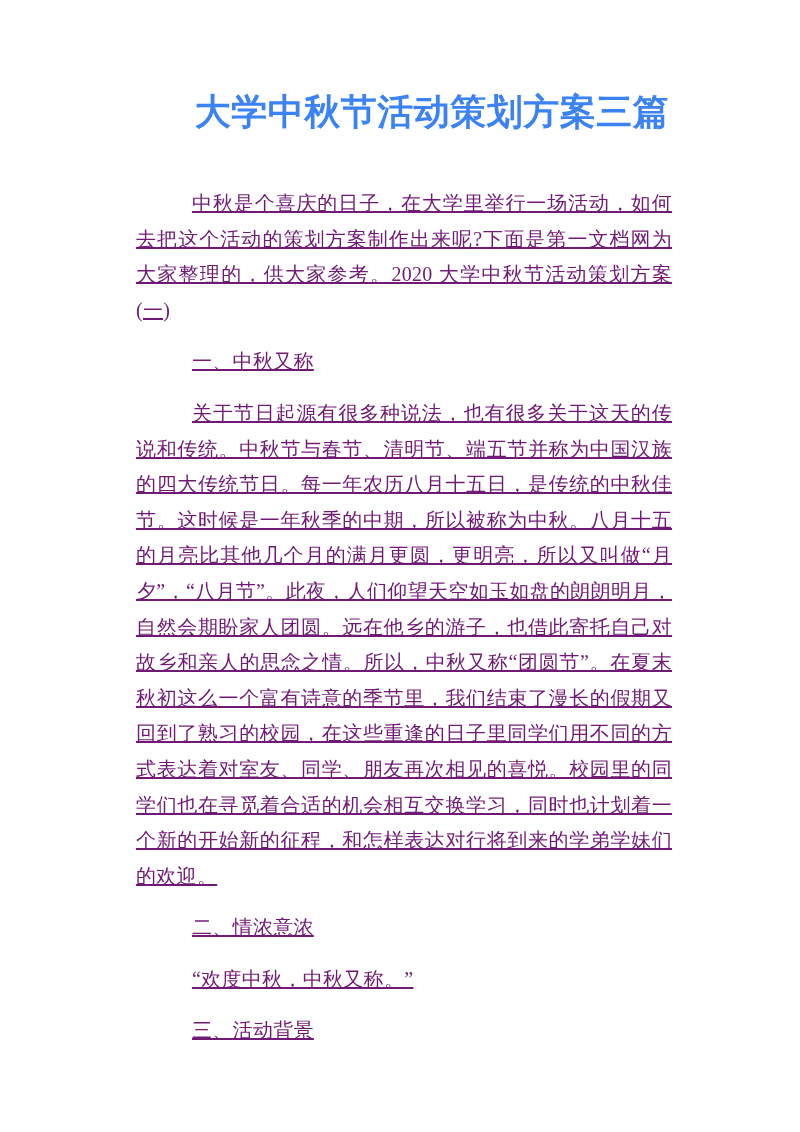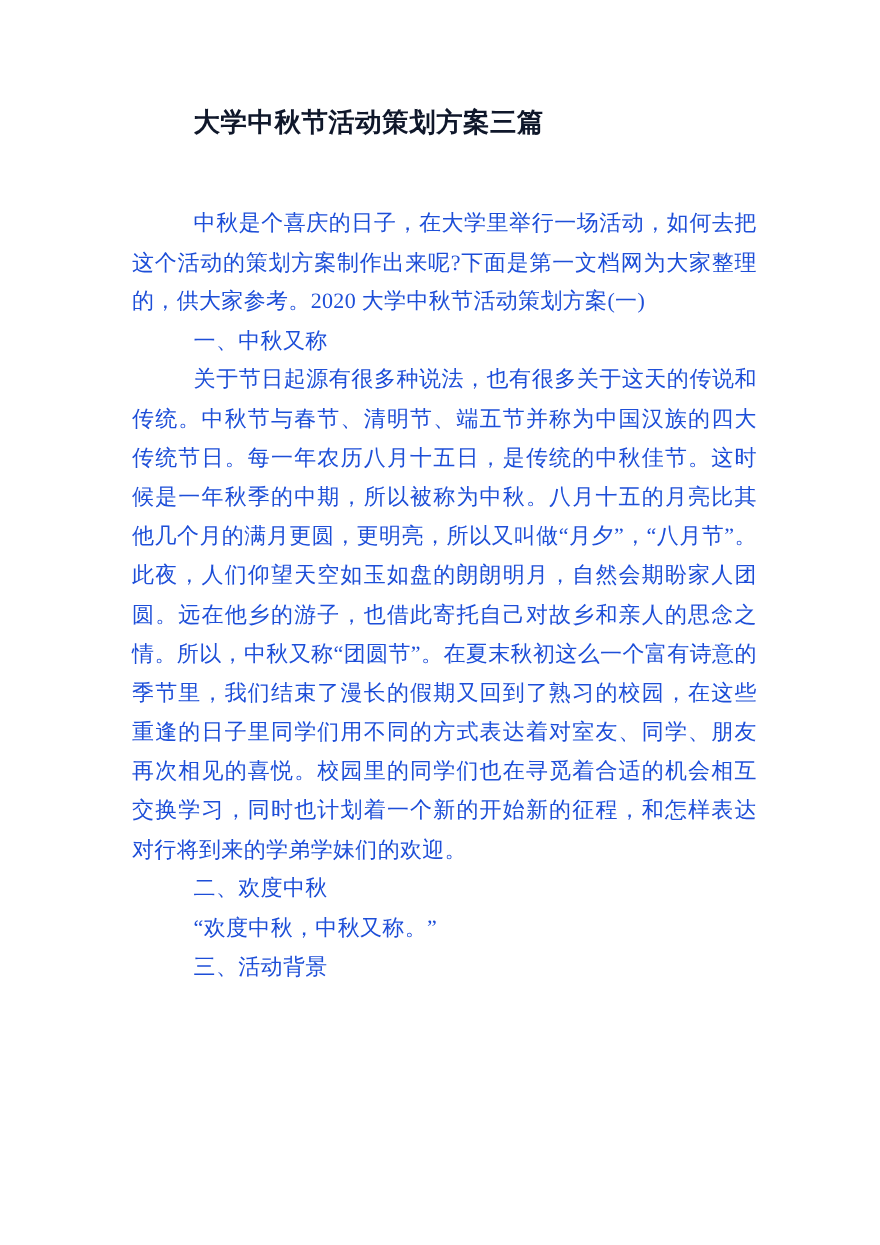--- a/index.html
+++ b/index.html
@@ -13,47 +13,48 @@
     height: 1132px;
     margin: 0 auto;
     background: #ffffff;
     box-sizing: border-box;
     padding: 90px 112px 0 120px;
     overflow: hidden;
     font-family: "Liberation Serif", "DejaVu Serif", serif;
   }
   .doc-title {
     margin: 0 0 52px 0;
-    font-size: 24px;
+    font-size: 36px;
     line-height: 44px;
     font-weight: bold;
-    text-align: left;
+    text-align: center;
     
     text-indent: 56px;
     letter-spacing: 0.5px;
-    color: #0f172a;
+    color: #3b82f6;
   }
   .doc-body p {
-    margin: 0;
+    margin: 16px;
     font-size: 20px;
     line-height: 35.6px;
     text-align: justify;
     text-indent: 56px;
     letter-spacing: 0.3px;
-    color: #1d4ed8;
+    color: #701a75;
     word-break: break-all;
+    text-decoration: underline;
   }
 </style>
 </head>
 <body>
 
 <div class="doc-page">
   <h1 class="doc-title">大学中秋节活动策划方案三篇</h1>
 
   <div class="doc-body">
     <p>中秋是个喜庆的日子，在大学里举行一场活动，如何去把这个活动的策划方案制作出来呢?下面是第一文档网为大家整理的，供大家参考。2020 大学中秋节活动策划方案(一)</p>
     <p>一、中秋又称</p>
     <p>关于节日起源有很多种说法，也有很多关于这天的传说和传统。中秋节与春节、清明节、端五节并称为中国汉族的四大传统节日。每一年农历八月十五日，是传统的中秋佳节。这时候是一年秋季的中期，所以被称为中秋。八月十五的月亮比其他几个月的满月更圆，更明亮，所以又叫做“月夕”，“八月节”。此夜，人们仰望天空如玉如盘的朗朗明月，自然会期盼家人团圆。远在他乡的游子，也借此寄托自己对故乡和亲人的思念之情。所以，中秋又称“团圆节”。在夏末秋初这么一个富有诗意的季节里，我们结束了漫长的假期又回到了熟习的校园，在这些重逢的日子里同学们用不同的方式表达着对室友、同学、朋友再次相见的喜悦。校园里的同学们也在寻觅着合适的机会相互交换学习，同时也计划着一个新的开始新的征程，和怎样表达对行将到来的学弟学妹们的欢迎。</p>
-    <p>二、欢度中秋</p>
+    <p>二、情浓意浓</p>
     <p>“欢度中秋，中秋又称。”</p>
     <p>三、活动背景</p>
   </div>
 </div>
 
 </body></html>

